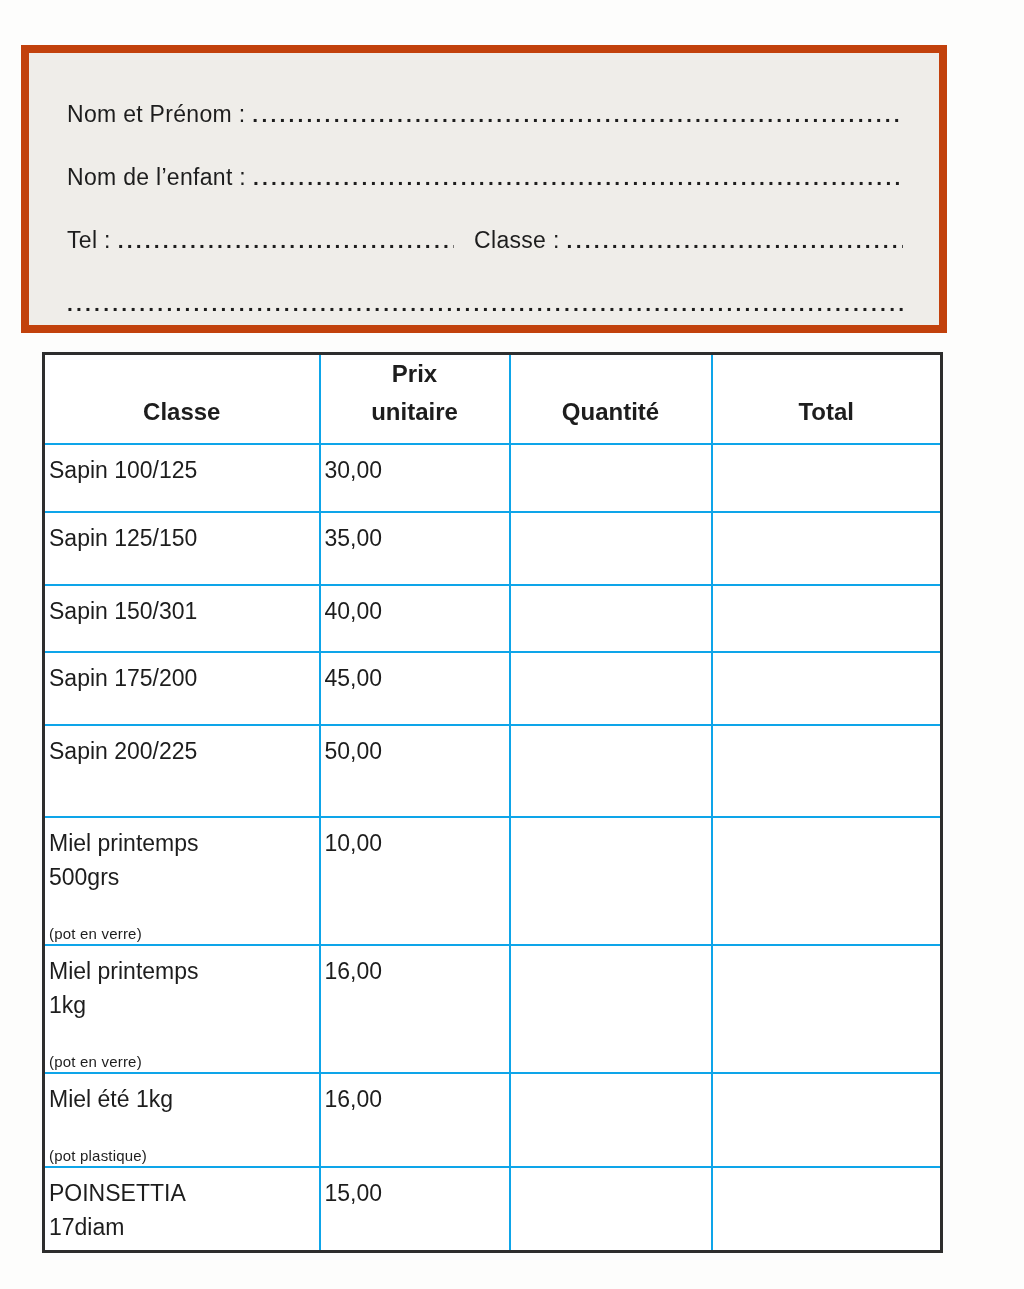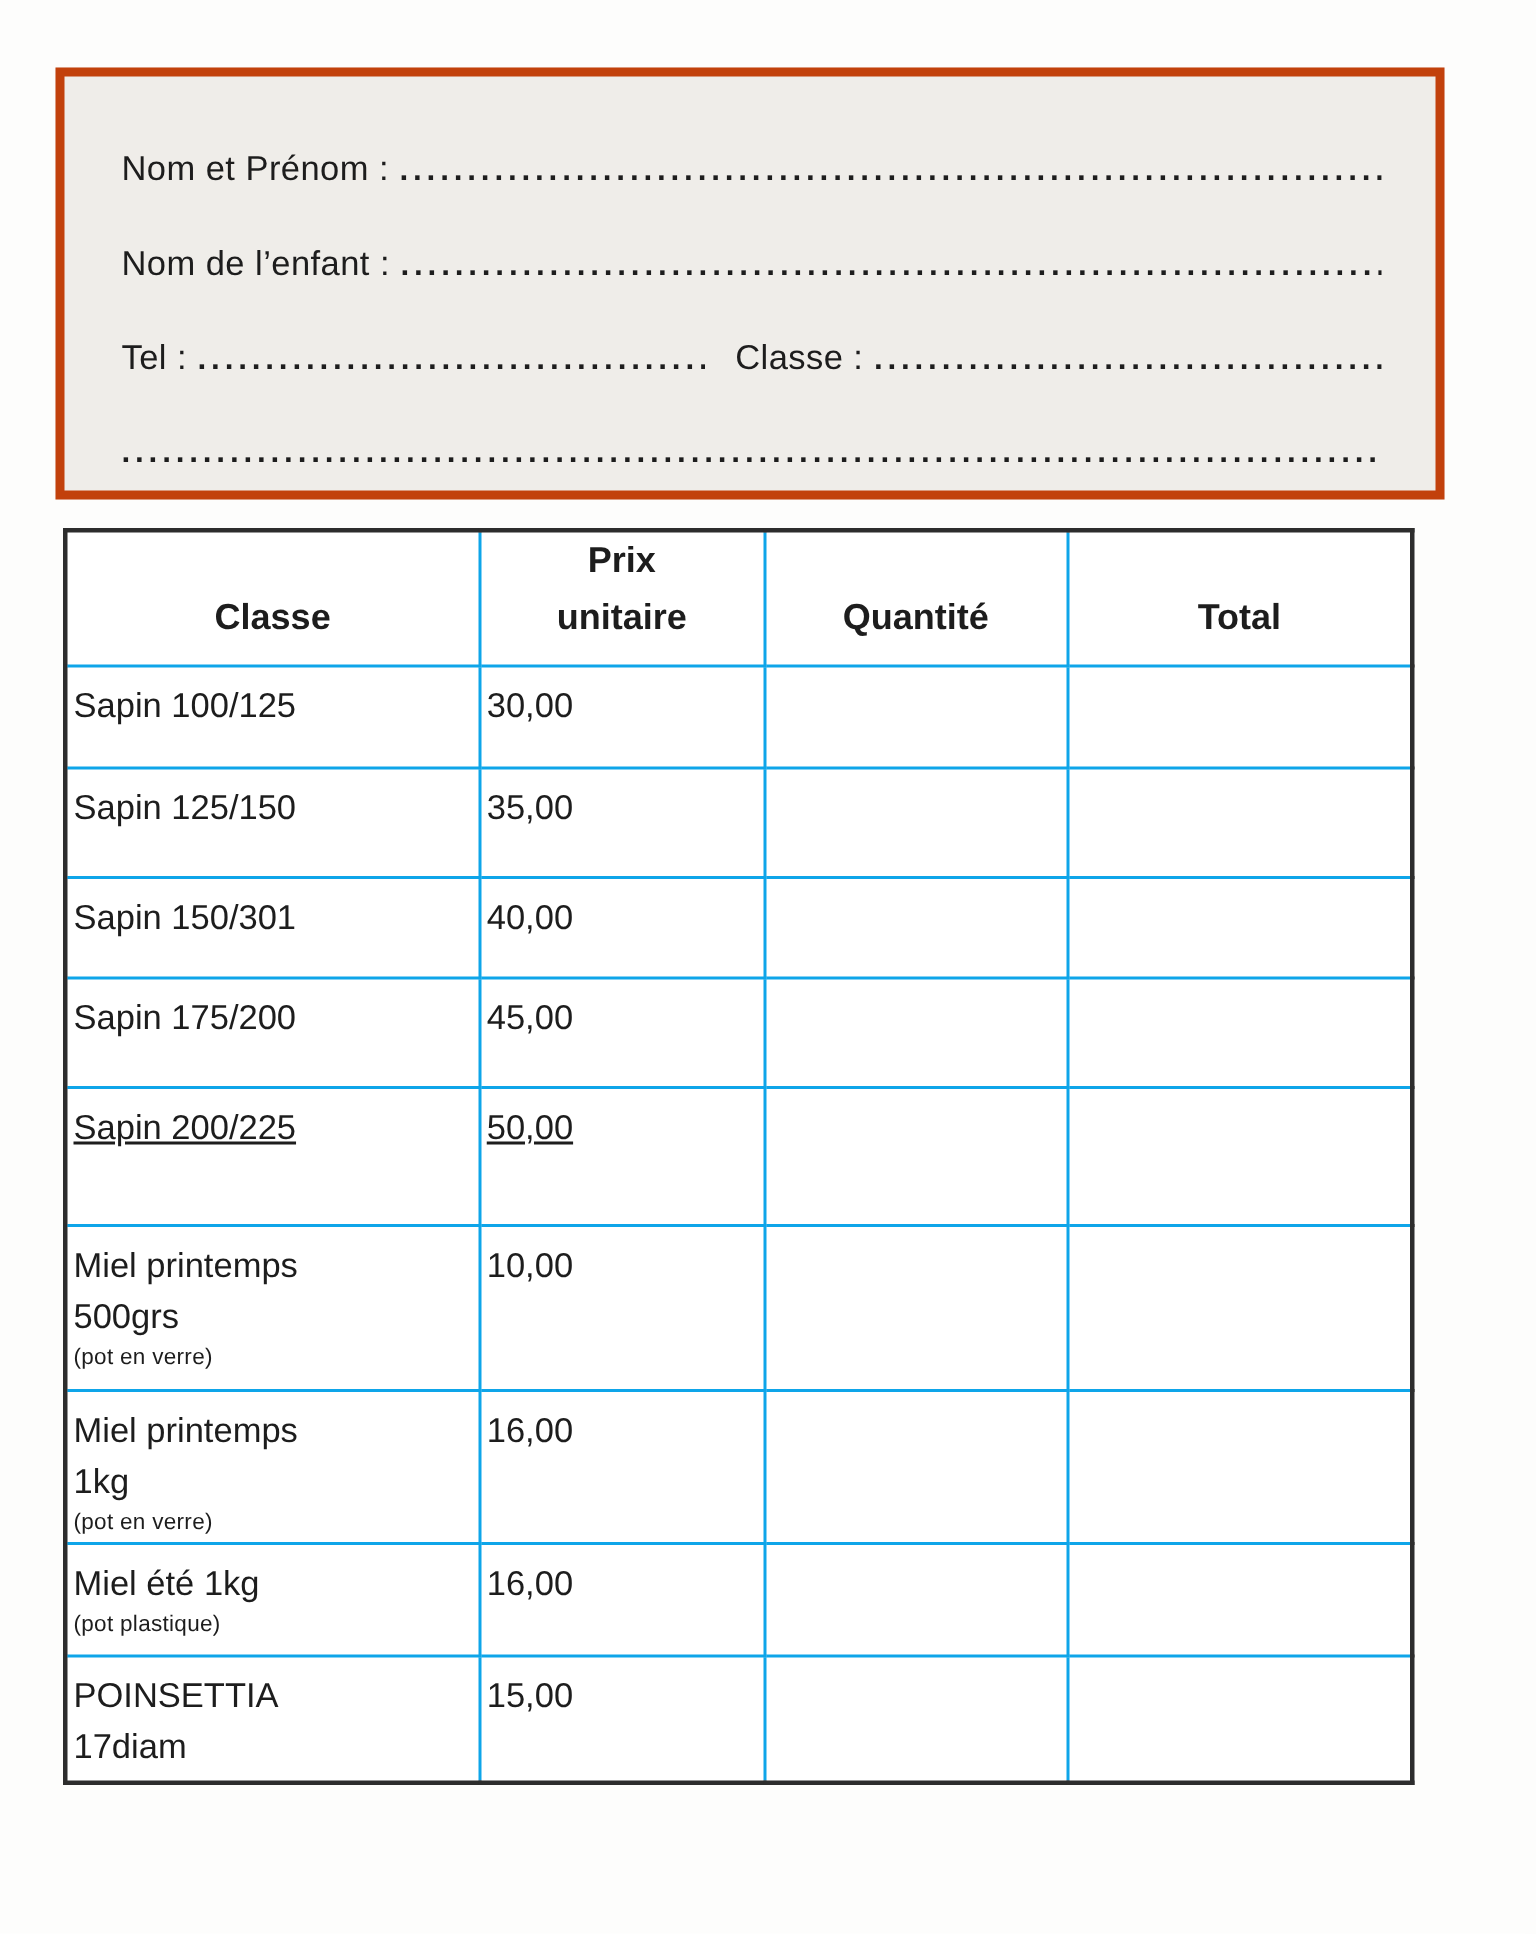--- a/index.html
+++ b/index.html
@@ -9,27 +9,27 @@
     height: 1289px;
     background: #fdfdfc;
     font-family: "Liberation Sans", sans-serif;
     color: #1d1d1d;
     overflow: hidden;
   }
 
   
   .info-box {
     position: absolute;
-    left: 37px;
+    left: 21px;
     top: 45px;
     width: 926px;
     height: 288px;
     box-sizing: border-box;
     background: #efede9;
-    border: 6px solid #c2410c;
+    border: 8px solid #c2410c;
     padding: 30px 36px 0 38px;
   }
   .field-line {
     display: flex;
     align-items: baseline;
     height: 63px;
     line-height: 63px;
     font-size: 23px;
     font-weight: 500;
     letter-spacing: 0.3px;
@@ -71,28 +71,28 @@
   }
   .hdr-narrow { width: 112px; margin: 0 auto; }
   .order-table td {
     vertical-align: top;
     text-align: left;
     padding: 8px 4px 0 4px;
     font-size: 23px;
     font-weight: 500;
     line-height: 34px;
   }
-  .note { font-size: 15px; line-height: 21px; font-weight: 500; letter-spacing: 0.2px; }
+  .note { font-size: 15px; line-height: 21px; font-weight: 500; letter-spacing: 0.2px; margin-top: 29px; }
 
   tr.h-head { height: 88px; }
   tr.r0 { height: 68px; }
   tr.r1 { height: 73px; }
   tr.r2 { height: 67px; }
   tr.r3 { height: 73px; }
-  tr.r4 { height: 92px; text-decoration: underline; }
+  tr.r4 { height: 92px; }
   tr.r5 { height: 110px; }
   tr.r6 { height: 102px; }
   tr.r7 { height: 70px; }
   tr.r8 { height: 75px; }
   tr.r9 { height: 84px; }
 </style>
 </head>
 <body>
 
 <div class="page">

